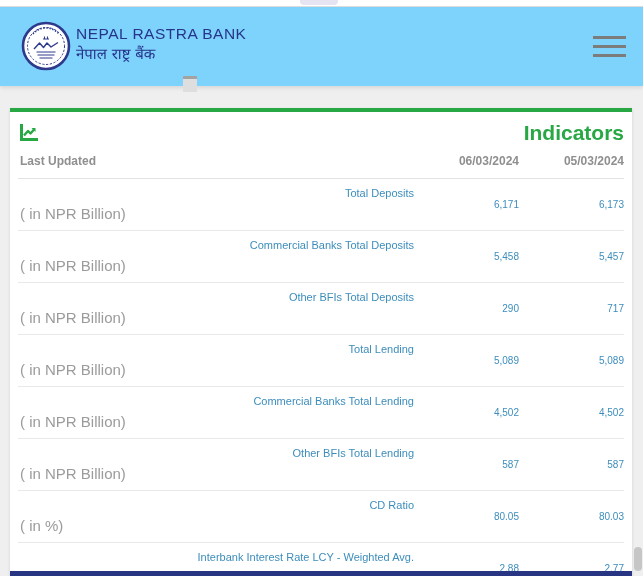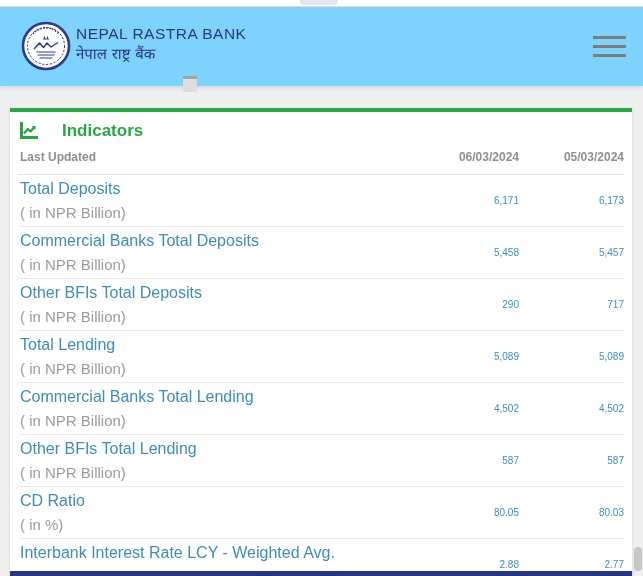--- a/index.html
+++ b/index.html
@@ -25,30 +25,30 @@
   .hamburger .bar{height:3px;background:#7c7c7c;margin-bottom:6px;}
   .hamburger .bar:last-child{margin-bottom:0;}
   
   .gray-frag{position:absolute;left:183px;top:76px;width:14px;height:13px;
     background:#dedede;border-top:3px solid #a3a3a3;z-index:3;}
   
   .card{position:absolute;top:108px;left:10px;width:622px;bottom:-10px;background:#ffffff;
     border-top:4px solid var(--green,#28a745);
     box-shadow:0 1px 3px rgba(0,0,0,.12);
     padding:0 8px;box-sizing:border-box;z-index:2;}
-  .card-heading{display:flex;align-items:center;gap:24px;margin:9px 0 5px 2px;
-    color:var(--green,#28a745);font-size:17px;font-weight:600;}
+  .card-heading{display:flex;align-items:center;gap:4px;margin:9px 0 5px 2px;
+    color:var(--green,#28a745);font-size:21px;font-weight:600;justify-content:space-between;}
   .card-heading svg{display:block;}
   .dates-row{display:flex;align-items:center;color:#8f8f8f;font-size:12px;font-weight:600;
     padding:4px 0 10px 2px;border-bottom:1px solid #e3e3e3;}
   .dates-row .lu-label{flex:1;}
   .date-cell{width:105px;text-align:right;}
   .row{display:flex;align-items:center;height:51px;border-bottom:1px solid #e9e9e9;}
   .row-left{flex:1;padding-left:2px;}
-  .row-title{color:var(--link_blue,#3c8dbc);font-size:16px;margin-bottom:6px;}
+  .row-title{color:var(--link_blue,#3c8dbc);font-size:11px;margin-bottom:6px;text-align:right;}
   .row-unit{color:var(--muted_gray,#9b9b9b);font-size:15px;}
   .val{width:105px;text-align:right;color:var(--link_blue,#3c8dbc);font-size:10px;}
   
   .bottom-bar{position:absolute;bottom:0;left:10px;width:622px;height:5px;
     background:#283583;z-index:6;}
   
   .scroll-thumb{position:absolute;right:1px;bottom:5px;width:8px;height:24px;
     background:#c6c6c6;border-radius:4px;z-index:6;}
 </style>
 </head>

